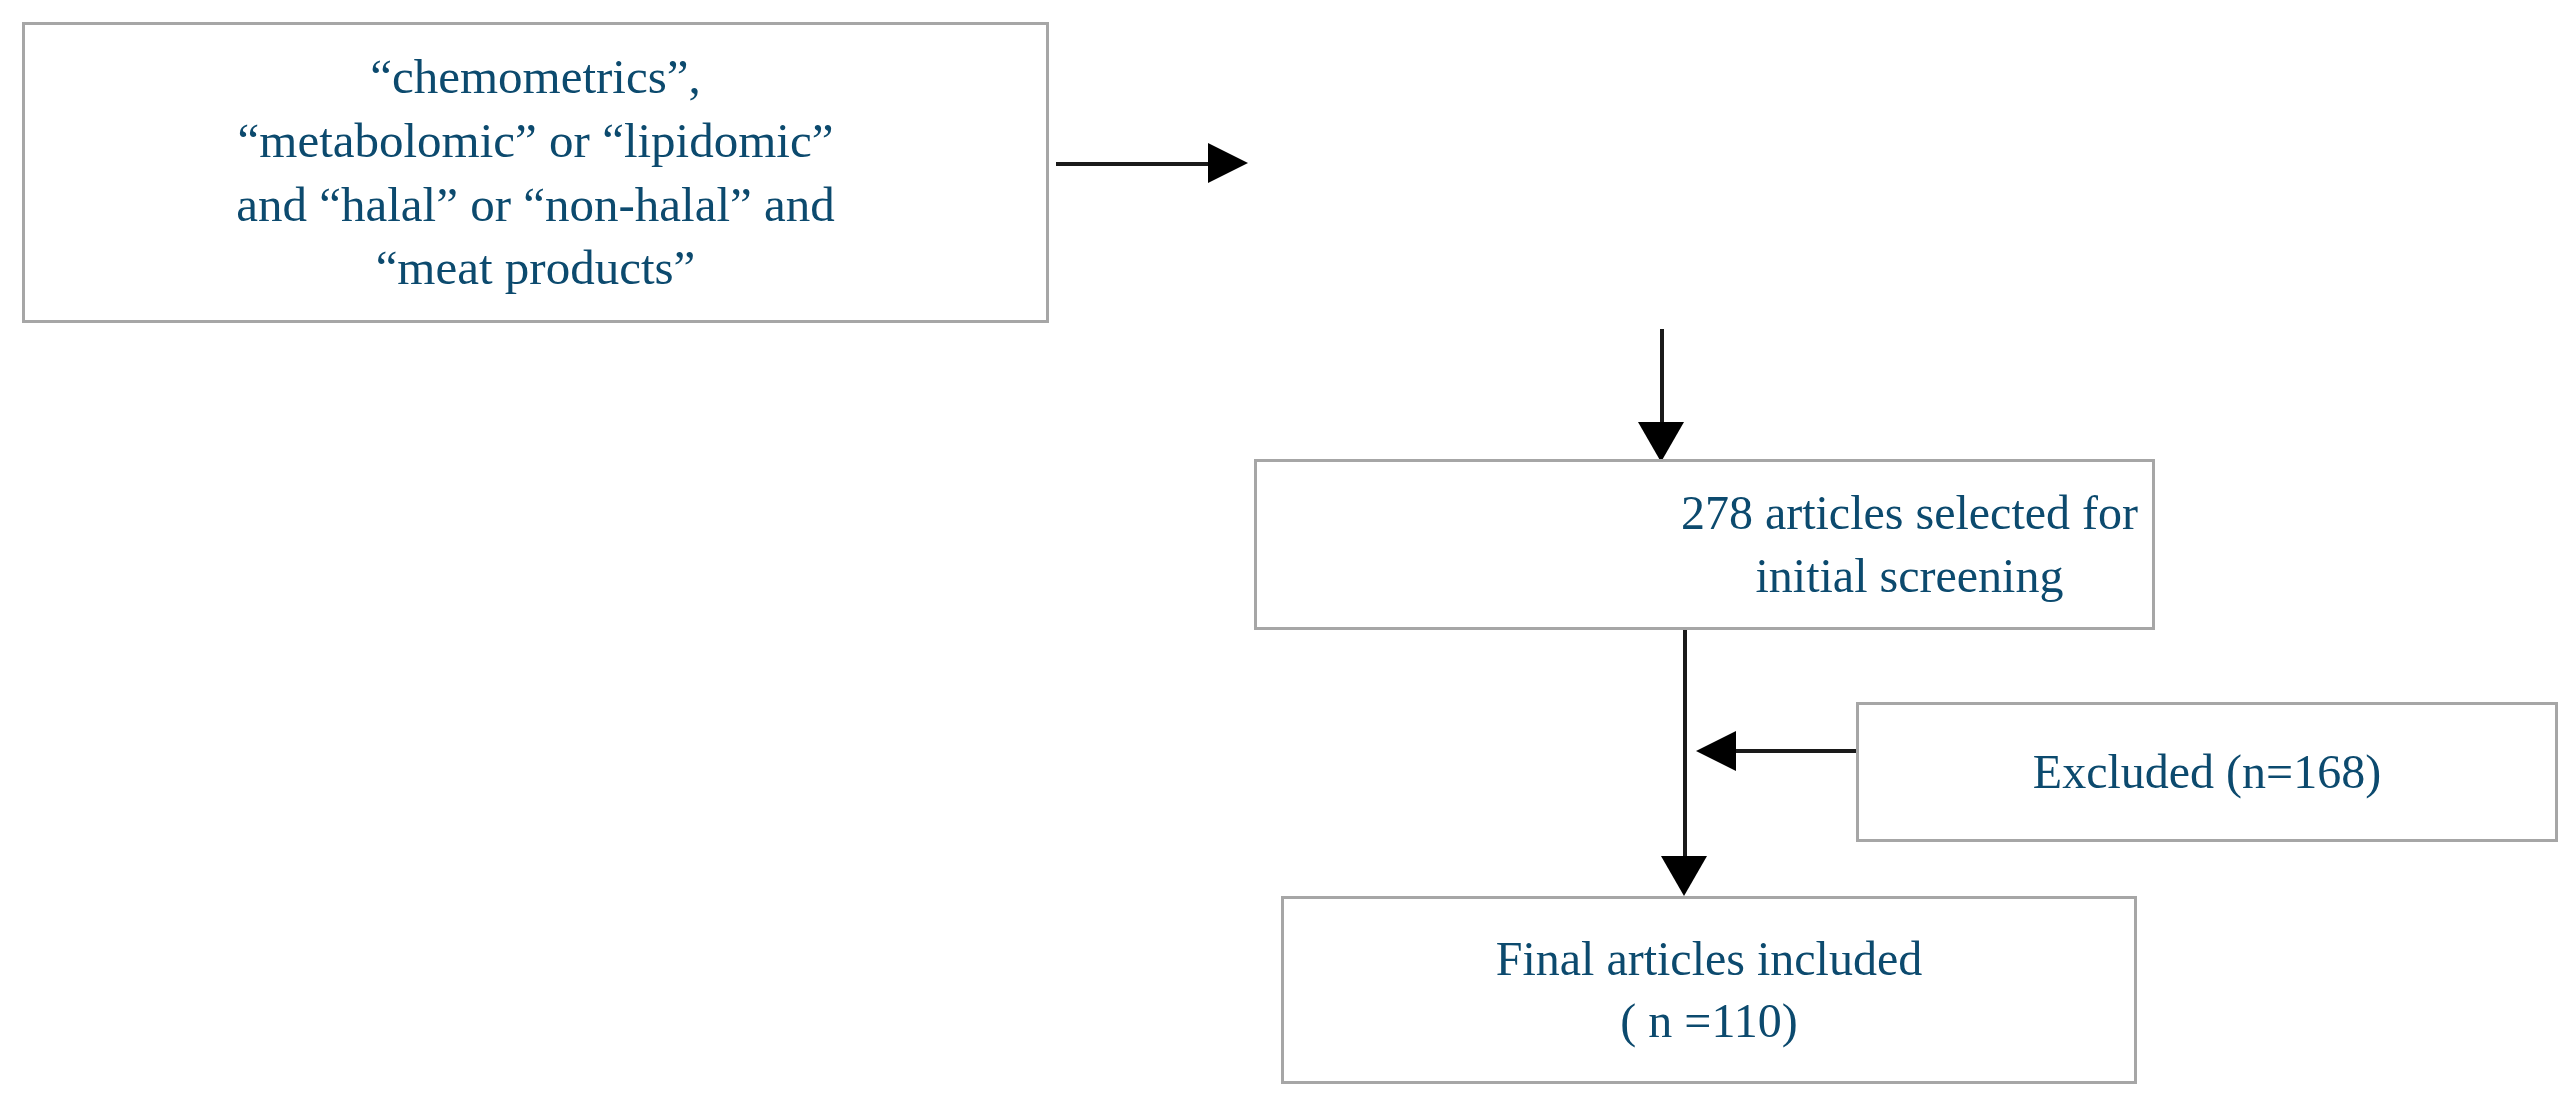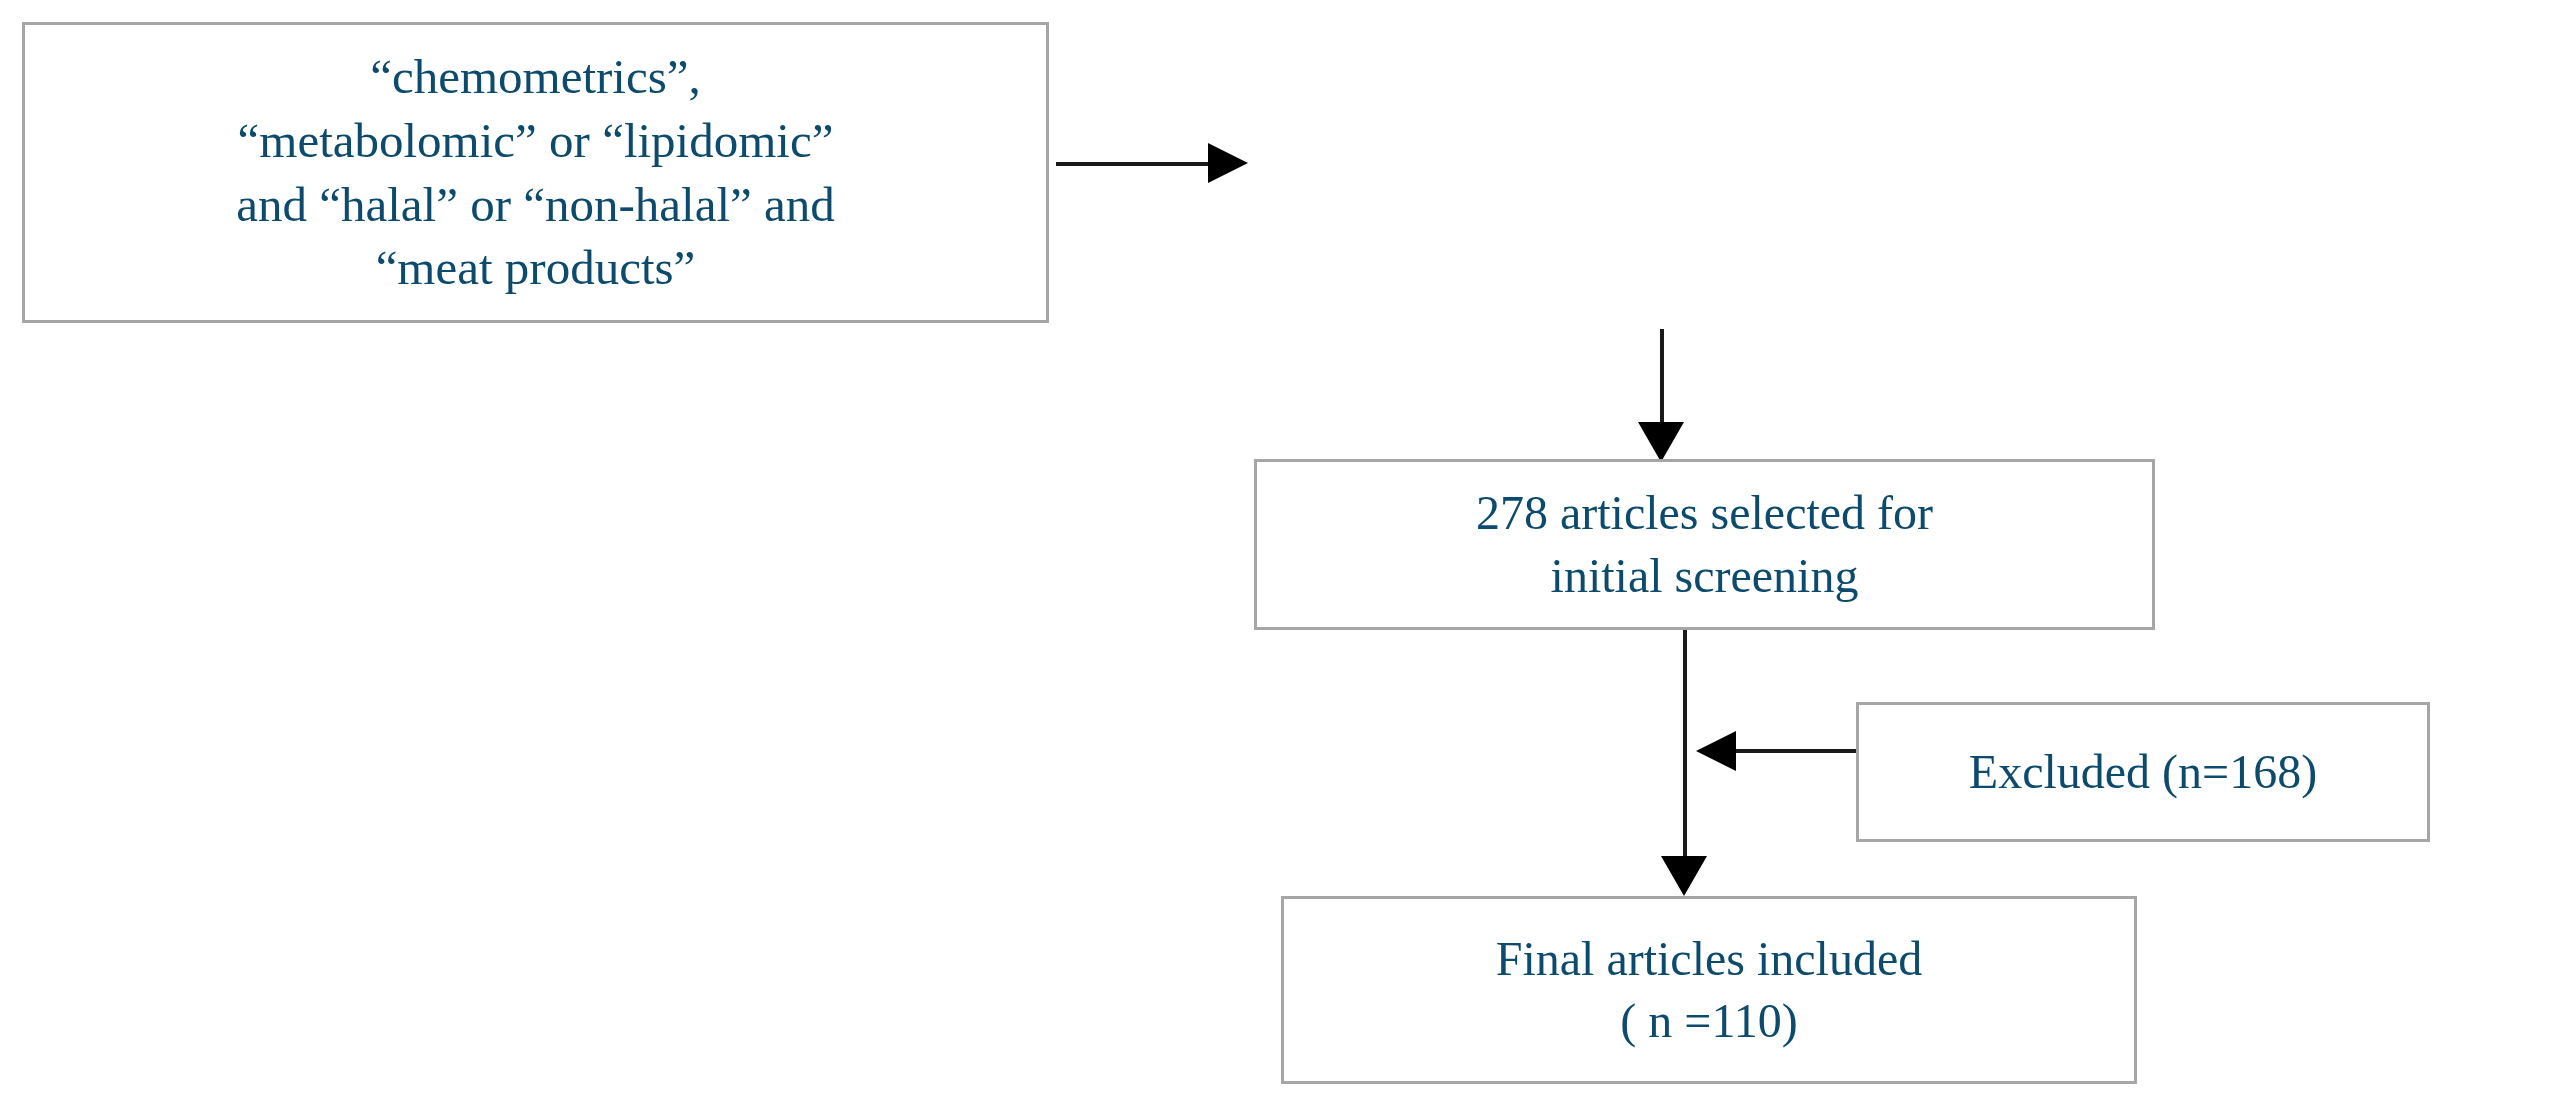--- a/index.html
+++ b/index.html
@@ -42,24 +42,25 @@
   }
   #node-databases {
     left: 1264px; top: 20px;
     width: 908px; height: 309px;
     font-size: 49px;
   }
   #node-initial-screening {
     left: 1254px; top: 459px;
     width: 901px; height: 171px;
     font-size: 48px;
+    justify-content: flex-end;
   }
   #node-excluded {
     left: 1856px; top: 702px;
-    width: 574px; height: 140px;
+    width: 702px; height: 140px;
     font-size: 48px;
   }
   #node-final-included {
     left: 1281px; top: 896px;
     width: 856px; height: 188px;
     font-size: 48px;
   }
 
   
   .conn { position: absolute; }

